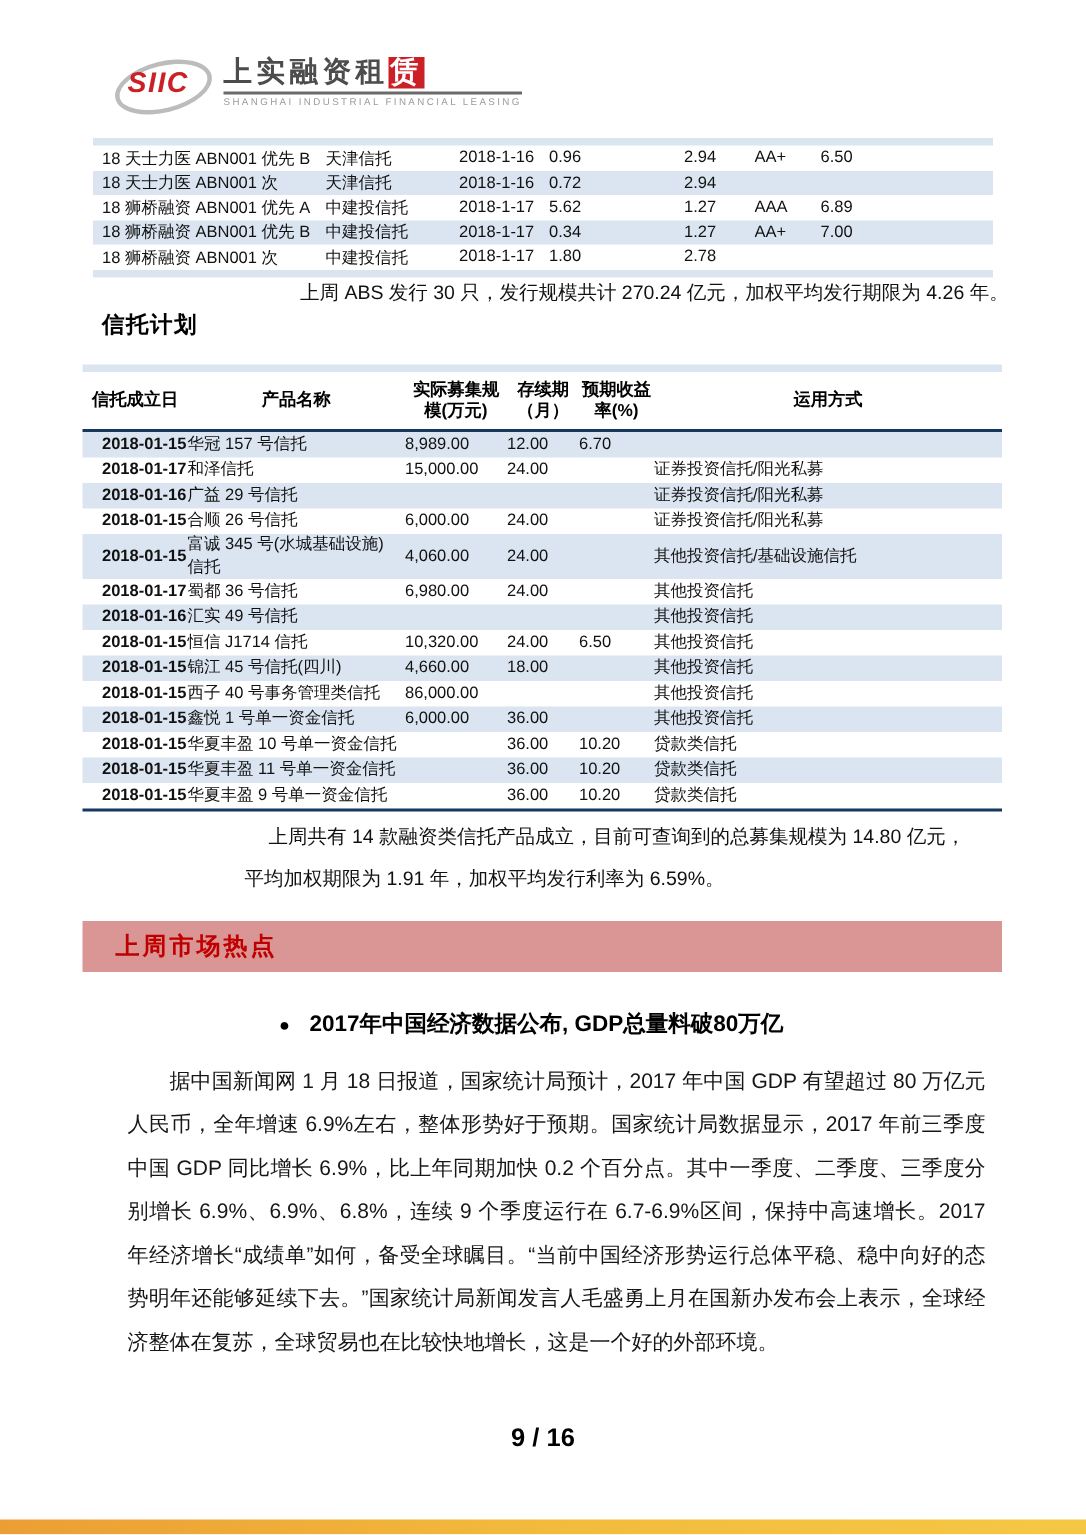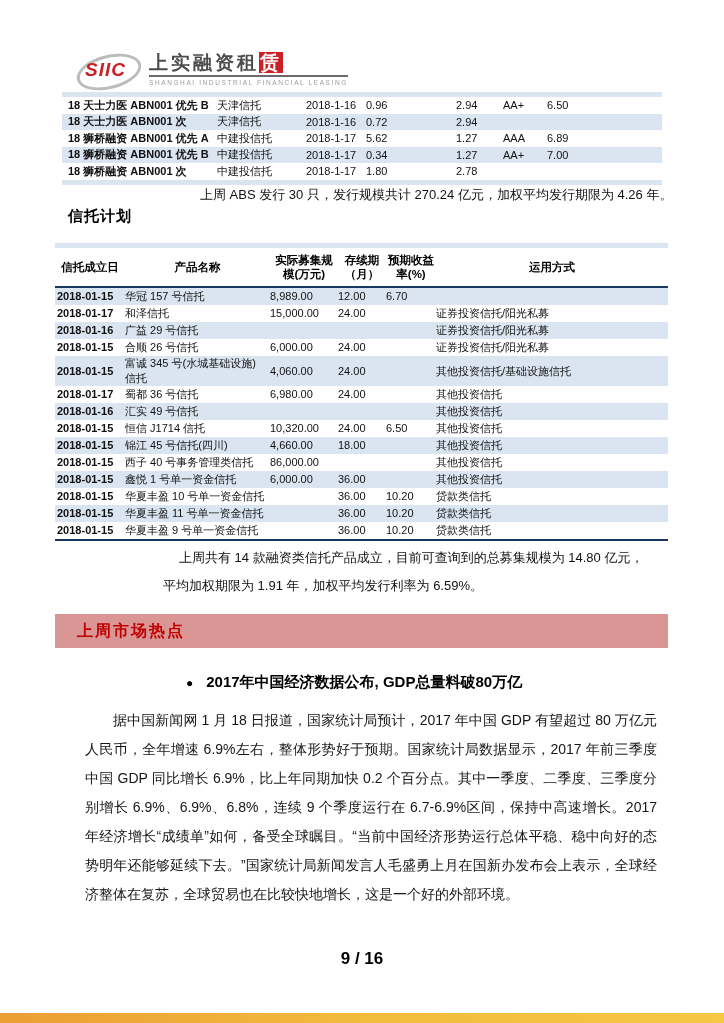--- a/index.html
+++ b/index.html
@@ -1,55 +1,55 @@
 <!DOCTYPE html>
 <html><head>
 <meta charset="utf-8">
 <style>
   html,body{margin:0;padding:0;background:#ffffff;}
   .page{position:relative;width:724px;height:1023px;background:#ffffff;overflow:hidden;
         font-family:"Liberation Sans","DejaVu Sans",sans-serif;color:#1a1a1a;}
 
   
-  .logo{position:absolute;left:76px;top:52px;display:flex;align-items:flex-start;gap:9px;}
+  .logo{position:absolute;left:76px;top:38px;display:flex;align-items:flex-start;gap:9px;}
   .logo-mark{position:relative;width:64px;height:36px;}
   .swoosh{position:absolute;left:0;top:3px;width:60px;height:28px;border:3px solid #bcbcbc;
           border-radius:50%;transform:rotate(-14deg);}
   .siic{position:absolute;left:9px;top:7px;font-style:italic;font-weight:bold;font-size:19px;
         color:#cc2027;letter-spacing:1px;}
   .logo-text{display:flex;flex-direction:column;}
   .logo-cn{font-size:19px;font-weight:bold;color:#4c4c4c;letter-spacing:3px;
            border-bottom:2px solid #6a6a6a;padding-bottom:2px;line-height:21px;}
   .cn-accent{background:#cc2027;color:#ffffff;padding:0 1px;}
   .logo-en{font-size:6.5px;color:#9c9c9c;letter-spacing:1.6px;margin-top:2px;}
 
   
   .abs-table{position:absolute;left:62px;top:92px;width:600px;}
   .strip{height:5px;background:#dbe5f1;}
   .abs-row{display:grid;grid-template-columns:155px 89px 60px 90px 47px 44px 115px;
            height:16.5px;align-items:center;font-size:11px;color:#111;}
   .abs-row.alt{background:#dbe5f1;}
-  .abs-row .c0{font-weight:bold;padding-left:6px;white-space:nowrap;}
+  .abs-row .c0{font-weight:normal;padding-left:6px;white-space:nowrap;}
   .abs-row .cell{white-space:nowrap;overflow:hidden;}
 
   .abs-note{position:absolute;left:200px;top:186px;font-size:13px;color:#111;white-space:nowrap;}
 
   
   .section-title{position:absolute;left:68px;top:207px;font-size:15px;font-weight:bold;color:#000;letter-spacing:1px;}
 
   .trust-table{position:absolute;left:55px;top:243px;width:613px;}
   .trust-header{display:grid;grid-template-columns:70px 145px 68px 48px 50px 232px;
                 min-height:38px;align-items:center;font-size:11.5px;font-weight:bold;
                 text-align:center;border-bottom:2.5px solid #17375e;color:#000;}
   .trust-header .hcell{line-height:14px;word-break:break-all;}
   #trust-rows{border-bottom:2.5px solid #17375e;}
   .trust-row{display:grid;grid-template-columns:70px 145px 68px 48px 50px 232px;
              min-height:17px;align-items:center;font-size:11px;color:#111;}
   .trust-row.alt{background:#dbe5f1;}
-  .trust-row .c0{font-weight:bold;padding-left:2px;white-space:nowrap;}
+  .trust-row .c0{font-weight:bold;padding-left:13px;white-space:nowrap;}
   .trust-row .cell{line-height:15px;padding-right:4px;}
 
   .trust-note1{position:absolute;left:179px;top:549px;font-size:13px;color:#111;white-space:nowrap;}
   .trust-note2{position:absolute;left:163px;top:577px;font-size:13px;color:#111;white-space:nowrap;}
 
   
   .banner{position:absolute;left:55px;top:614px;width:613px;height:34px;background:#d99694;
           display:flex;align-items:center;}
   .banner-label{color:#c00000;font-weight:bold;font-size:16px;margin-left:22px;letter-spacing:2px;}
 

